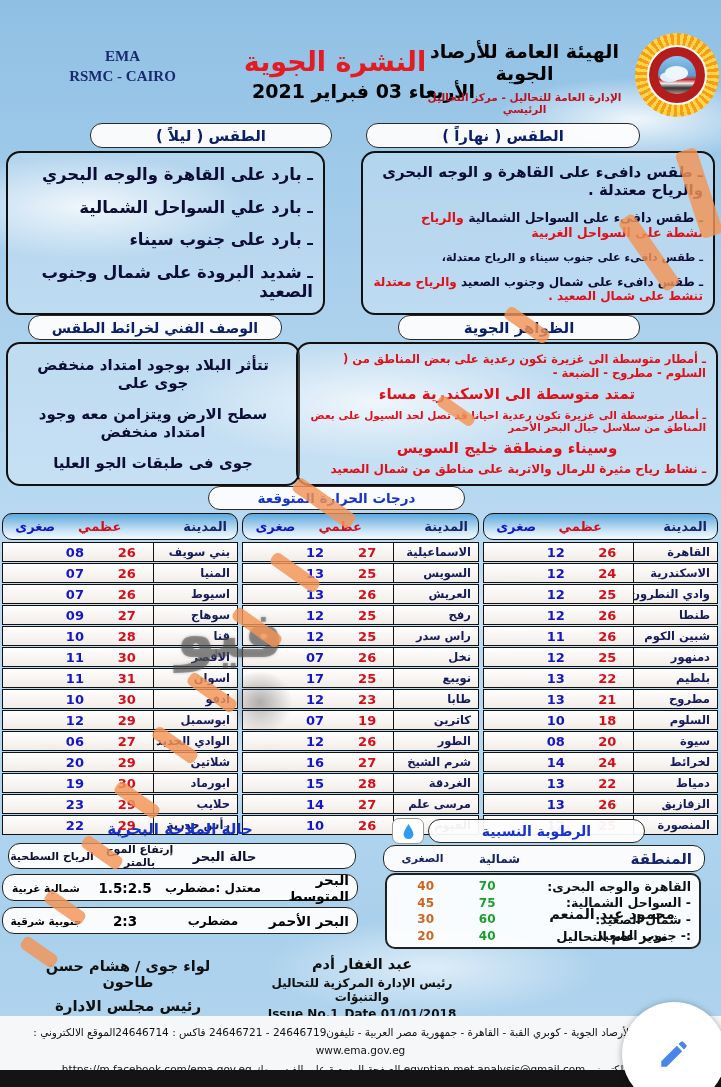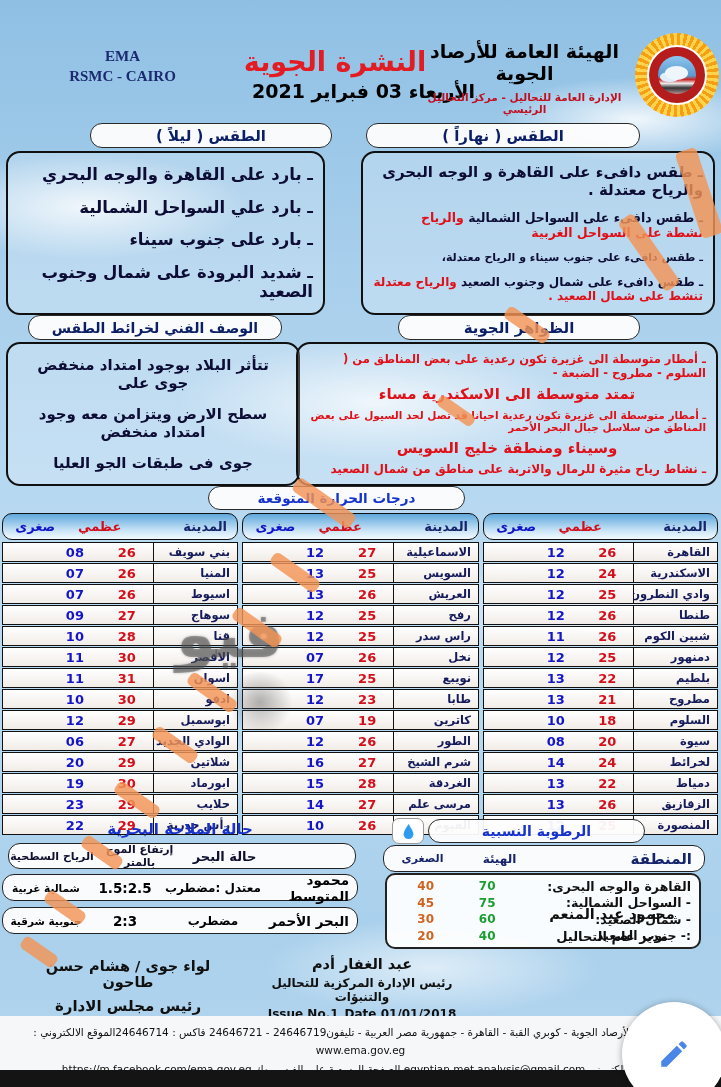--- a/index.html
+++ b/index.html
@@ -444,21 +444,21 @@
 
   <div class="marine-title">حالة الملاحة البحرية</div>
   <div class="marine-head">
     <span class="mh-sea"></span>
     <span class="mh-state">حالة البحر</span>
     <span class="mh-wave">إرتفاع الموج بالمتر</span>
     <span class="mh-wind">الرياح السطحية</span>
   </div>
   <div class="marine-rows">
       <div class="mrow">
-        <span class="m-sea">محمود المتوسط</span>
+        <span class="m-sea">البحر المتوسط</span>
         <span class="m-state">معتدل :مضطرب</span>
         <span class="m-wave">1.5:2.5</span>
         <span class="m-wind">شمالية غربية</span>
       </div>
       <div class="mrow">
         <span class="m-sea">البحر الأحمر</span>
         <span class="m-state">مضطرب</span>
         <span class="m-wave">2:3</span>
         <span class="m-wind">جنوبية شرقية</span>
       </div>
@@ -467,21 +467,21 @@
   <div class="hum-title-wrap">
     <div class="hum-title-pill">الرطوبة النسبية</div>
     <div class="drop-box">
       <svg width="13" height="17" viewBox="0 0 24 30">
         <path d="M12 1 C12 1 3 14 3 20 a9 9 0 0 0 18 0 C21 14 12 1 12 1 Z" fill="#2d9bf0"></path>
       </svg>
     </div>
   </div>
   <div class="hum-head">
     <span class="hh-region">المنطقة</span>
-    <span class="hh-max">الهيئة</span>
+    <span class="hh-max">شمالية</span>
     <span class="hh-min">الصغرى</span>
   </div>
   <div class="hum-body hum-rows">
       <div class="hrow">
         <span class="h-region">القاهرة والوجه البحرى:</span>
         <span class="h-max">70</span>
         <span class="h-min">40</span>
       </div>
       <div class="hrow">
         <span class="h-region">- السواحل الشمالية:</span>

